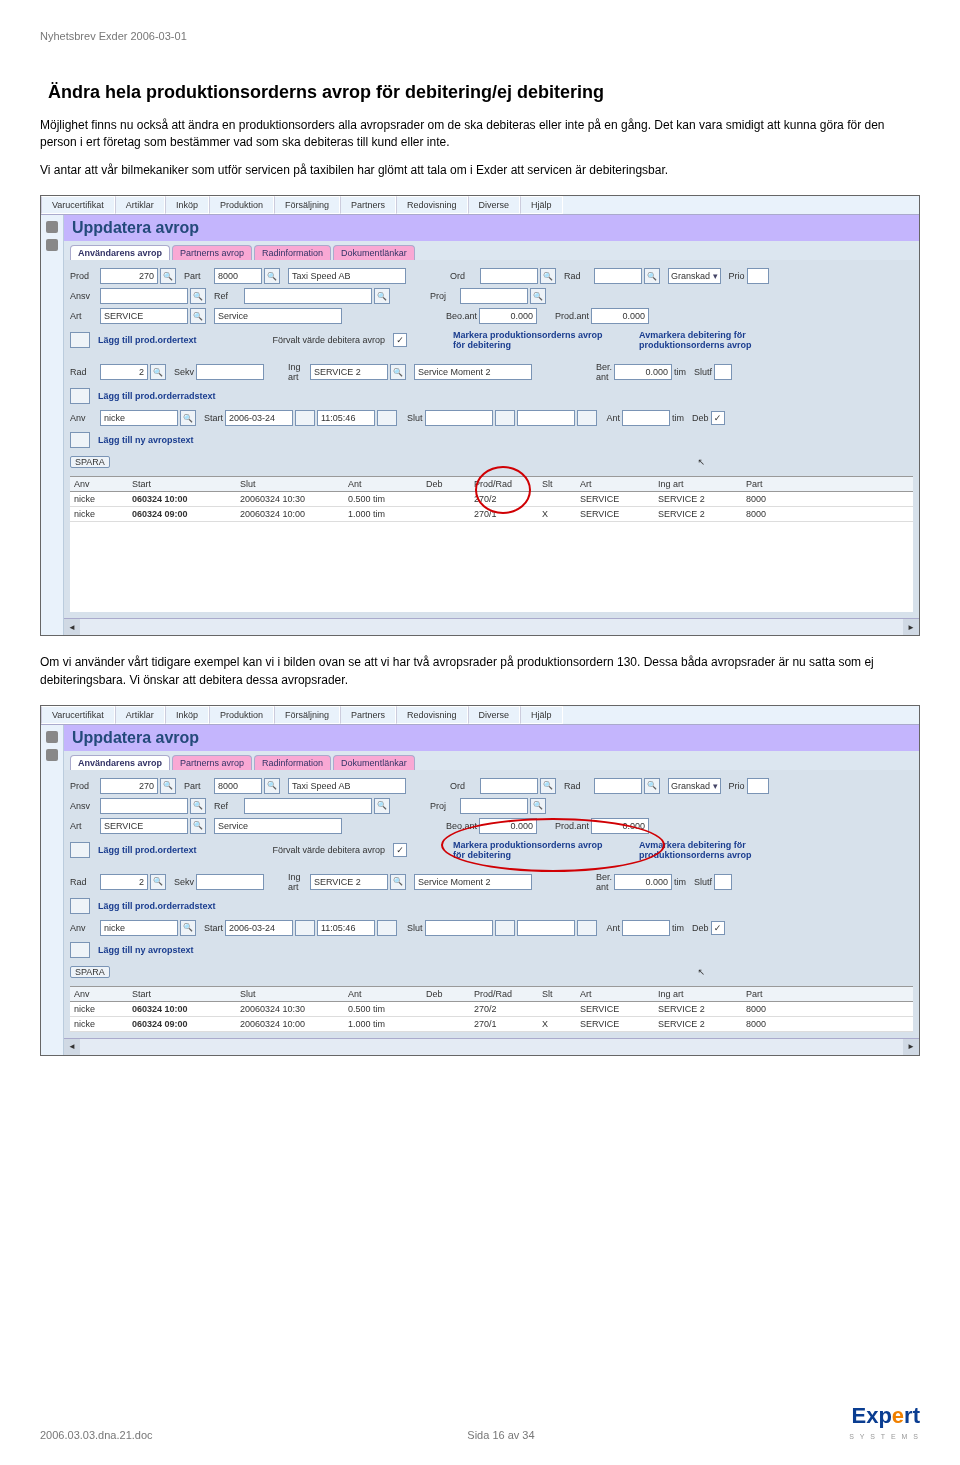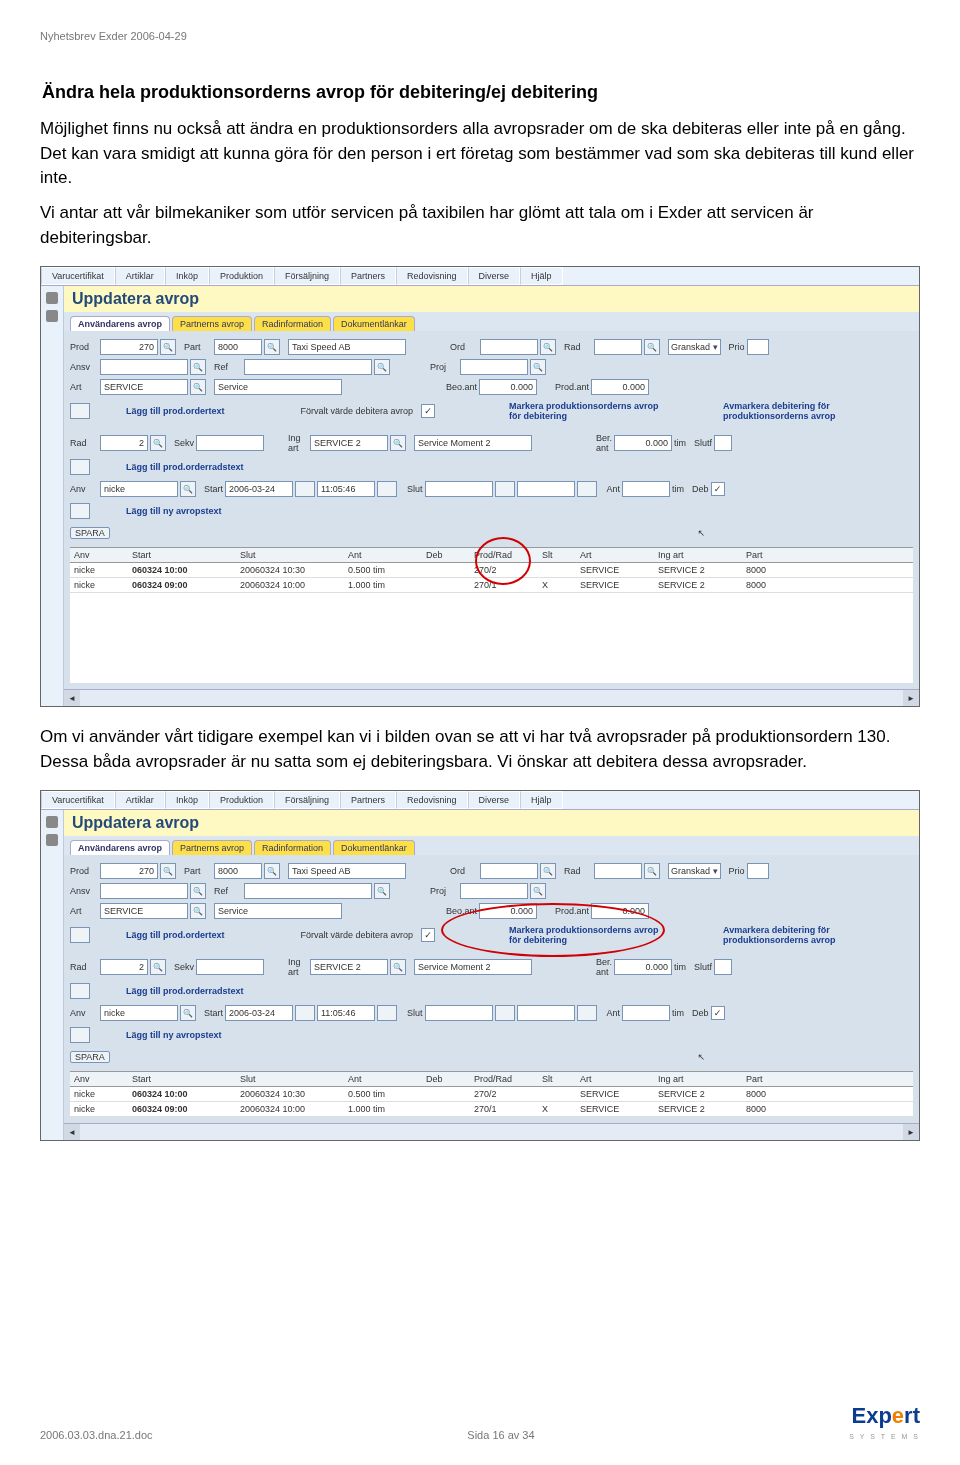--- a/index.html
+++ b/index.html
@@ -1,38 +1,38 @@
 <!DOCTYPE html>
 <html><head>
 <meta charset="utf-8">
 <style>
   @page { size: 960px 1465px; margin: 0; }
   html,body { margin:0; padding:0; font-family: Arial, Helvetica, sans-serif; background:#fff; color:#000; }
   body { width:960px; min-height:1465px; position:relative; box-sizing:border-box; padding:30px 40px 60px 40px; }
   .header-line { font-size:11px; color:#777; margin-bottom:40px; }
-  h2 { font-size:18px; font-weight:bold; margin:30px 0 14px 2px; }
-  p.body { font-size:17px; line-height:1.45; margin:0 0 10px 0; }
+  h2 { font-size:18px; font-weight:bold; margin:30px 0 14px 8px; }
+  p.body { font-size:12px; line-height:1.45; margin:0 0 10px 0; }
   .shot { border:1px solid #666; margin:16px 0 18px 0; background:#fff; font-size:9px; color:#333; }
   .menubar { display:flex; background:#e9f2fb; border-bottom:1px solid #aac; }
   .menubar div { padding:3px 10px; border:1px solid #fff; border-left:1px solid #ccd; }
   .sidebar { width:22px; background:#e9f2fb; border-right:1px solid #bcd; display:flex; flex-direction:column; align-items:center; gap:6px; padding-top:6px;}
   .sidebar .ic { width:12px; height:12px; background:#888; border-radius:2px; }
   .content { flex:1; background:#e9eff4; }
   .wrap { display:flex; }
-  .title-strip { font-size:16px; font-weight:bold; color:#244a7a; padding:4px 8px; background:#fef9c3; }
+  .title-strip { font-size:16px; font-weight:bold; color:#244a7a; padding:4px 8px; background:#c4b5fd; }
   .tabs { display:flex; background:#dce6f0; padding:4px 0 0 6px; font-size:9px; }
-  .tab { padding:2px 7px; margin-right:2px; background:#fde047; border:1px solid #aac; border-bottom:none; border-top-left-radius:4px; border-top-right-radius:4px; color:#336; }
+  .tab { padding:2px 7px; margin-right:2px; background:#f9a8d4; border:1px solid #aac; border-bottom:none; border-top-left-radius:4px; border-top-right-radius:4px; color:#336; }
   .tab:first-child { background:#fff; font-weight:bold; }
   .form-area { background:#d7e1eb; padding:6px; }
   .frow { display:flex; align-items:center; flex-wrap:wrap; gap:2px; padding:2px 0;}
   .lbl { font-size:9px; color:#333; width:28px; }
   .lblw { font-size:9px; color:#333; }
   .inp { background:#fff; border:1px solid #7a94b5; height:14px; padding:0 3px; font-size:9px; display:inline-flex; align-items:center;}
   .mag { width:14px; height:14px; border:1px solid #7a94b5; background:#eef3f8; display:inline-flex; align-items:center; justify-content:center; font-size:8px; color:#446; margin-right:6px;}
-  .link { font-size:9px; color:#1a3d8f; font-weight:bold;margin-left:28px; }
+  .link { font-size:9px; color:#1a3d8f; font-weight:bold; }
   .chk { width:12px; height:12px; border:1px solid #7a94b5; background:#fff; display:inline-flex; align-items:center; justify-content:center; font-size:9px;}
   .sel { background:#fff; border:1px solid #7a94b5; height:14px; font-size:9px; padding:0 2px; display:inline-flex; align-items:center;}
   .sel::after { content:"▾"; margin-left:3px; color:#446;}
   .ibtn { width:18px; height:14px; border:1px solid #7a94b5; background:#eef3f8; display:inline-block; }
   .sep-row { display:flex; align-items:center; gap:8px; padding:4px 0;}
   .table { background:#fff; border-top:1px solid #999; margin-top:4px;}
   .trow { display:flex; font-size:9px; border-bottom:1px solid #ddd; }
   .trow.hd { background:#eef3f8; font-weight:normal; color:#333; border-bottom:1px solid #999;}
   .tc { padding:2px 4px; }
   .circ { position:absolute; border:2px solid #d00004; border-radius:50%; }
@@ -41,21 +41,21 @@
   .footer { position:absolute; bottom:24px; left:40px; right:40px; display:flex; justify-content:space-between; align-items:flex-end; font-size:11px; color:#777;}
   .logo { text-align:right; }
   .logo .ex { font-size:22px; font-weight:bold; color:#0a3d91; }
   .logo .ex .o { color:#f08000; }
   .logo .sub { font-size:7px; letter-spacing:2px; color:#999;}
   .pill { display:inline-block; padding:0 4px; border:1px solid #7a94b5; background:#eef3f8; font-size:9px; border-radius:2px;}
 </style>
 </head>
 <body>
 
-<div class="header-line">Nyhetsbrev Exder 2006-04-29</div>
+<div class="header-line">Nyhetsbrev Exder 2006-03-01</div>
 
 <h2>Ändra hela produktionsorderns avrop för debitering/ej debitering</h2>
 <p class="body">Möjlighet finns nu också att ändra en produktionsorders alla avropsrader om de ska debiteras eller inte på en gång. Det kan vara smidigt att kunna göra för den person i ert företag som bestämmer vad som ska debiteras till kund eller inte.</p>
 <p class="body">Vi antar att vår bilmekaniker som utför servicen på taxibilen har glömt att tala om i Exder att servicen är debiteringsbar.</p>
 
 <div class="shot" style="position:relative;">
   <div class="menubar">
     <div>Varucertifikat</div>
     <div>Artiklar</div>
     <div>Inköp</div>

